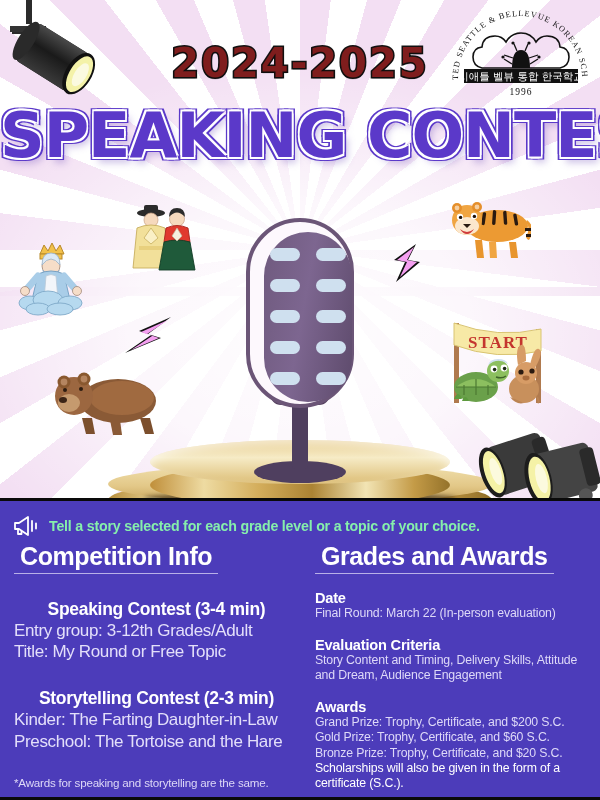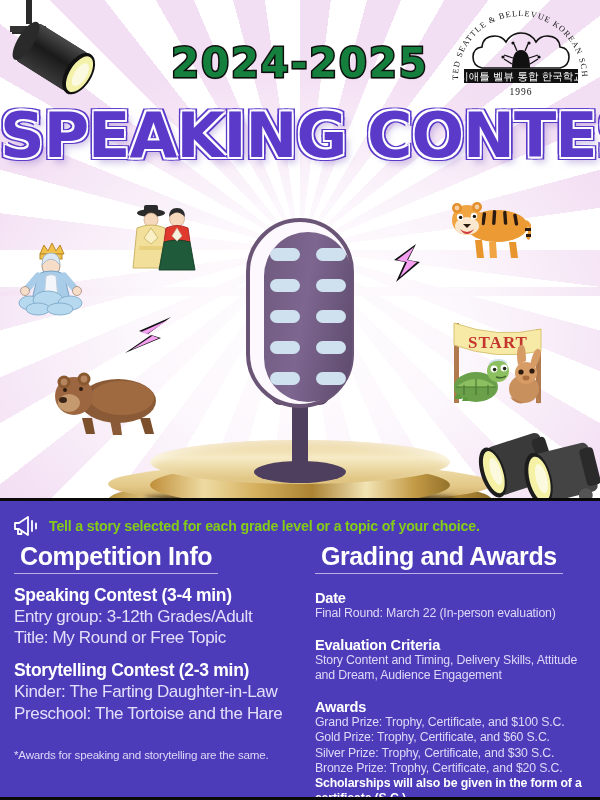--- a/index.html
+++ b/index.html
@@ -22,42 +22,42 @@
   .floorline{position:absolute;left:0;top:287px;width:600px;height:9px;background:#f0d9f0;opacity:.85;}
 
   
   .panel{position:absolute;left:0;top:498px;width:600px;height:302px;background:#4c3cba;
          border-top:3px solid #0a0a0a;}
   .panel:after{content:"";position:absolute;left:0;right:0;bottom:0;height:3px;background:#0a0a0a;}
 
   
   .tagline{display:flex;align-items:center;gap:9px;padding:14px 10px 0 12px;}
   .mega-icon{flex:0 0 auto;width:28px;height:22px;}
-  .tagline-text{color:#84cc16;font-size:14.2px;font-weight:bold;letter-spacing:-.2px;white-space:nowrap;}
+  .tagline-text{color:#86efac;font-size:14.2px;font-weight:bold;letter-spacing:-.2px;white-space:nowrap;}
 
   .cols{display:flex;padding:6px 8px 0 8px;gap:16px;}
   .col-left{width:298px;padding-left:6px;}
   .col-right{width:284px;}
 
   .sec-head{color:#ffffff;font-weight:bold;font-size:25px;line-height:1.1;letter-spacing:-.4px;
             padding:0 6px 2px 6px;border-bottom:1.5px solid #b9b0e8;display:inline-block;}
   .sec-head.right{font-size:25px;}
 
-  .blk-title{color:#ffffff;font-weight:bold;font-size:17.5px;letter-spacing:-.3px;margin-top:11px;}
+  .blk-title{color:#ffffff;font-weight:bold;font-size:17.5px;letter-spacing:-.3px;margin-top:25px;text-align:center;}
   .blk-line{color:#e3dffa;font-size:17px;letter-spacing:-.35px;line-height:1.28;}
   .note{color:#ddd8f7;font-size:11.6px;margin-top:23px;letter-spacing:-.2px;}
 
   .r-head{color:#ffffff;font-weight:bold;font-size:14.6px;letter-spacing:-.2px;margin-top:16px;}
   .r-line{color:#ded9f8;font-size:12.3px;line-height:1.24;letter-spacing:-.15px;}
-  .r-strong{color:#ffffff;font-weight:bold;font-size:12.3px;line-height:1.24;letter-spacing:-.15px;}
+  .r-strong{color:#ffffff;font-weight:normal;font-size:12.3px;line-height:1.24;letter-spacing:-.15px;}
 
   
   .year{position:absolute;left:0;top:40px;width:600px;text-align:center;
         font-family:"DejaVu Sans",sans-serif;font-weight:bold;font-size:40px;letter-spacing:2px;
-        color:#15803d;
+        color:#7f1d1d;
         -webkit-text-stroke:3px #111;paint-order:stroke fill;
         text-shadow:0 2px 0 rgba(0,0,0,.18);}
 
   
   .title{position:absolute;left:0;top:99px;width:600px;text-align:center;
          font-family:"DejaVu Sans",sans-serif;font-weight:bold;font-size:62px;
          letter-spacing:-1px;color:#5b39c9;
          text-shadow:
             -1.6px -1.6px 0 #ffffff, 1.6px -1.6px 0 #ffffff,
             -1.6px 1.6px 0 #ffffff, 1.6px 1.6px 0 #ffffff,
@@ -368,33 +368,32 @@
         <div class="blk-line">Title:  My Round or Free Topic</div>
 
         <div class="blk-title">Storytelling Contest (2-3 min)</div>
         <div class="blk-line">Kinder: The Farting Daughter-in-Law</div>
         <div class="blk-line">Preschool: The Tortoise and the Hare</div>
 
         <div class="note">*Awards for speaking and storytelling are the same.</div>
       </div>
 
       <div class="col-right">
-        <div class="sec-head right">Grading and Awards</div>
+        <div class="sec-head right">Grades and Awards</div>
 
         <div class="r-head">Date</div>
         <div class="r-line">Final Round: March 22 (In-person evaluation)</div>
 
         <div class="r-head">Evaluation Criteria</div>
         <div class="r-line">Story Content and Timing, Delivery Skills, Attitude</div>
         <div class="r-line">and Dream, Audience Engagement</div>
 
         <div class="r-head">Awards</div>
-        <div class="r-line">Grand Prize: Trophy, Certificate, and $100 S.C.</div>
+        <div class="r-line">Grand Prize: Trophy, Certificate, and $200 S.C.</div>
         <div class="r-line">Gold Prize: Trophy, Certificate, and $60 S.C.</div>
-        <div class="r-line">Silver Prize: Trophy, Certificate, and $30 S.C.</div>
         <div class="r-line">Bronze Prize: Trophy, Certificate, and $20 S.C.</div>
         <div class="r-strong">Scholarships will also be given in the form of a</div>
         <div class="r-strong">certificate (S.C.).</div>
       </div>
 
     </div>
   </div>
 
 </div>
 

